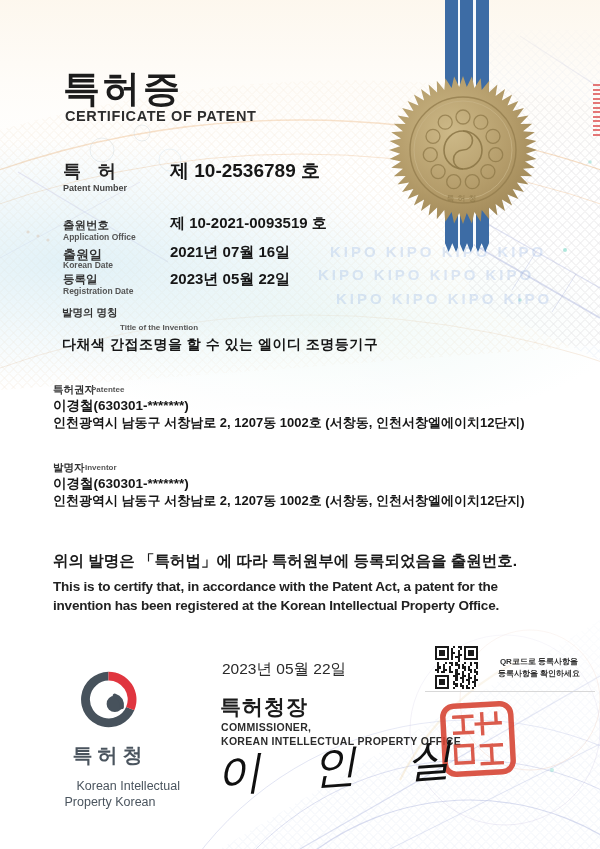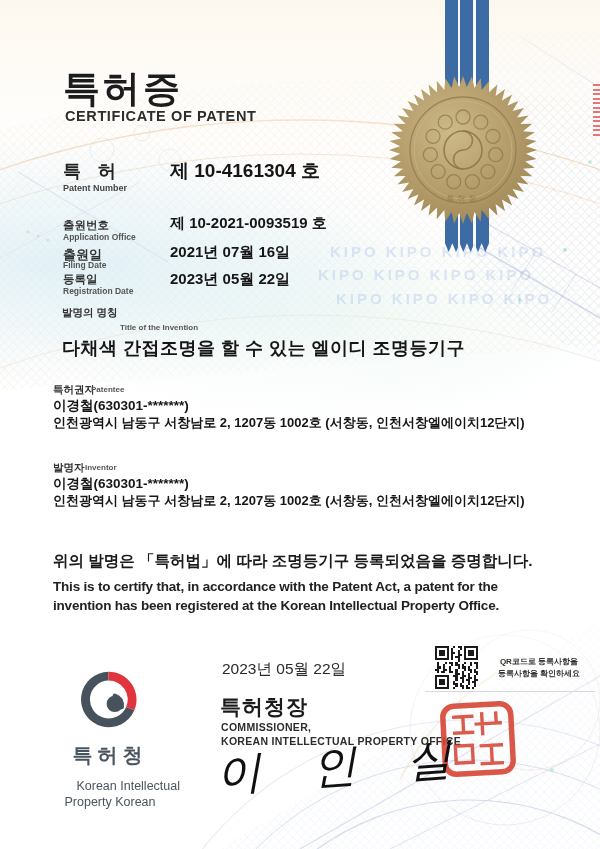--- a/index.html
+++ b/index.html
@@ -147,49 +147,49 @@
     <text x="75" y="126" text-anchor="middle" font-size="8" fill="#8d7848" letter-spacing="3" opacity="0.85">특허청</text>
   </svg>
 
   <div class="content">
 
     <div class="abs title-ko nowrap">특허증</div>
     <div class="abs title-en nowrap">CERTIFICATE OF PATENT</div>
 
     <div class="abs lbl-ko nowrap" style="left:63px;top:159px;font-size:18px;letter-spacing:6px;color:#222;">특 허</div>
     <div class="abs lbl-en nowrap" style="left:63px;top:183px;font-size:9px;color:#444;">Patent Number</div>
-    <div class="abs val nowrap" style="left:170px;top:158px;font-size:19px;">제 10-4161304 호</div>
+    <div class="abs val nowrap" style="left:170px;top:158px;font-size:19px;">제 10-2536789 호</div>
 
     <div class="abs lbl-ko nowrap" style="left:63px;top:218px;font-size:11.5px;">출원번호</div>
     <div class="abs lbl-en nowrap" style="left:63px;top:232px;font-size:8.5px;">Application Office</div>
     <div class="abs val nowrap" style="left:170px;top:214px;font-size:15px;">제 10-2021-0093519 호</div>
 
     <div class="abs lbl-ko nowrap" style="left:63px;top:246px;font-size:13px;">출원일</div>
-    <div class="abs lbl-en nowrap" style="left:63px;top:260px;font-size:8.5px;">Filing Date</div>
+    <div class="abs lbl-en nowrap" style="left:63px;top:260px;font-size:8.5px;">Korean Date</div>
     <div class="abs val nowrap" style="left:170px;top:243px;font-size:15px;">2021년 07월 16일</div>
 
     <div class="abs lbl-ko nowrap" style="left:63px;top:272px;font-size:11.5px;">등록일</div>
     <div class="abs lbl-en nowrap" style="left:63px;top:286px;font-size:8.5px;">Registration Date</div>
     <div class="abs val nowrap" style="left:170px;top:270px;font-size:15px;">2023년 05월 22일</div>
 
     <div class="abs lbl-ko nowrap" style="left:62px;top:306px;font-size:10.5px;">발명의 명칭</div>
     <div class="abs lbl-en nowrap" style="left:120px;top:323px;font-size:8px;font-weight:600;">Title of the Invention</div>
-    <div class="abs val nowrap" style="left:62px;top:336px;font-size:18px;letter-spacing:.5px;">다채색 간접조명을 할 수 있는 엘이디 조명등기구</div>
+    <div class="abs val nowrap" style="left:62px;top:336px;font-size:14px;letter-spacing:.5px;">다채색 간접조명을 할 수 있는 엘이디 조명등기구</div>
 
     <div class="abs lbl-ko nowrap" style="left:53px;top:383px;font-size:10.5px;">특허권자</div>
     <div class="abs lbl-en nowrap" style="left:91px;top:385px;font-size:8px;font-weight:600;">Patentee</div>
     <div class="abs val nowrap" style="left:53px;top:397px;font-size:13.5px;">이경철(630301-*******)</div>
     <div class="abs val nowrap" style="left:53px;top:414px;font-size:13px;">인천광역시 남동구 서창남로 2, 1207동 1002호 (서창동, 인천서창엘에이치12단지)</div>
 
     <div class="abs lbl-ko nowrap" style="left:53px;top:461px;font-size:10.5px;">발명자</div>
     <div class="abs lbl-en nowrap" style="left:85px;top:463px;font-size:8px;font-weight:600;">Inventor</div>
     <div class="abs val nowrap" style="left:53px;top:475px;font-size:13.5px;">이경철(630301-*******)</div>
     <div class="abs val nowrap" style="left:53px;top:492px;font-size:13px;">인천광역시 남동구 서창남로 2, 1207동 1002호 (서창동, 인천서창엘에이치12단지)</div>
 
-    <div class="abs val nowrap" style="left:53px;top:551px;font-size:15.5px;color:#1a1a1a;">위의 발명은 「특허법」에 따라 조명등기구 등록되었음을 증명합니다.</div>
+    <div class="abs val nowrap" style="left:53px;top:551px;font-size:15.5px;color:#1a1a1a;">위의 발명은 「특허법」에 따라 특허원부에 등록되었음을 출원번호.</div>
     <div class="abs val nowrap" style="left:53px;top:579px;font-size:13.5px;letter-spacing:-0.2px;color:#222;">This is to certify that, in accordance with the Patent Act, a patent for the</div>
     <div class="abs val nowrap" style="left:53px;top:598px;font-size:13.5px;letter-spacing:-0.2px;color:#222;">invention has been registered at the Korean Intellectual Property Office.</div>
 
     <div class="abs nowrap" style="left:222px;top:659px;font-size:15.5px;font-weight:500;color:#2a2a2a;">2023년 05월 22일</div>
     <svg class="qr" id="qr" viewBox="0 0 21 21" shape-rendering="crispEdges" aria-hidden="true">
         <rect x="0" y="0" width="21" height="21" fill="#ffffff"></rect>
         <rect x="0" y="11" width="1" height="1" fill="#1a1a1a"></rect>
         <rect x="1" y="8" width="1" height="1" fill="#1a1a1a"></rect>
         <rect x="1" y="9" width="1" height="1" fill="#1a1a1a"></rect>
         <rect x="1" y="10" width="1" height="1" fill="#1a1a1a"></rect>

